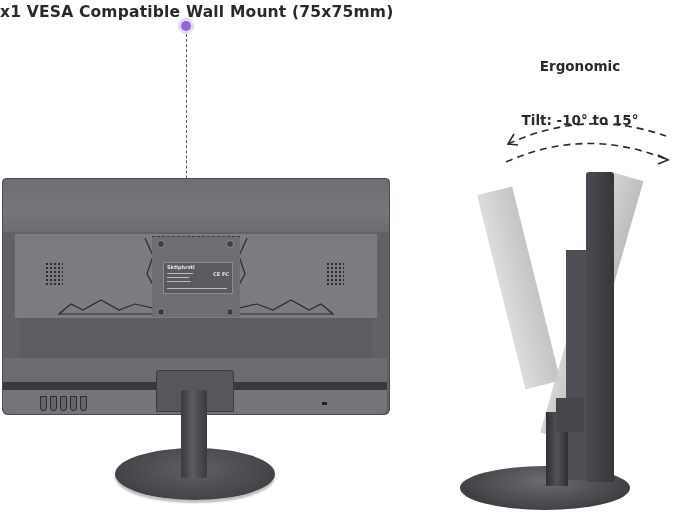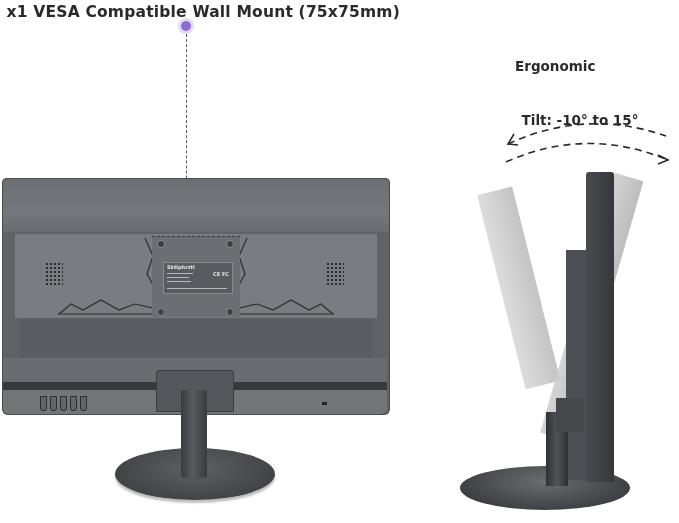--- a/index.html
+++ b/index.html
@@ -1,25 +1,25 @@
 <!DOCTYPE html>
 <html><head>
 <meta charset="utf-8">
 <style>
   html, body { margin: 0; padding: 0; background: #ffffff; }
   body { width: 679px; height: 523px; position: relative; overflow: hidden; font-family: "DejaVu Sans", sans-serif; }
   .abs { position: absolute; }
 
   
-  .headline { left: 0; top: 0; width: 400px; text-align: right; font-weight: bold; font-size: 15.5px; color: #2a2a2a; letter-spacing: 0.2px; line-height: 22px; top: 1px; }
+  .headline { left: 0; top: 0; width: 400px; text-align: left; font-weight: bold; font-size: 15.5px; color: #2a2a2a; letter-spacing: 0.2px; line-height: 22px; top: 1px; }
   .dot { left: 181px; top: 21px; width: 10px; height: 10px; border-radius: 50%; background: #8e6ad4; box-shadow: 0 0 0 3px #e4dbf6; }
   .leader { left: 186px; top: 34px; width: 0; height: 180px; border-left: 1.5px dashed #555a66; }
 
   
-  .tilt-title { left: 515px; top: 56px; width: 130px; font-weight: bold; font-size: 13.5px; color: #2a2a2a; line-height: 20px; }
+  .tilt-title { left: 515px; top: 56px; width: 130px; text-align: center; font-weight: bold; font-size: 13.5px; color: #2a2a2a; line-height: 20px; }
   .tilt-range { left: 515px; top: 78px; width: 130px; text-align: center; font-weight: bold; font-size: 13.5px; color: #2a2a2a; line-height: 20px; margin-top: 32px; }
 
   
   .mon-top { left: 2px; top: 178px; width: 386px; height: 54px; background: linear-gradient(180deg,#6d6e73 0%,#76777c 60%,#6a6b70 100%); border: 1px solid #4b4c50; border-radius: 4px 4px 0 0; }
   .mon-body { left: 2px; top: 232px; width: 386px; height: 182px; background: #616267; border: 1px solid #4b4c50; border-top: none; border-radius: 0 0 6px 6px; }
   .panel { left: 15px; top: 234px; width: 362px; height: 84px; background: #7b7c81; }
   .recess { left: 20px; top: 318px; width: 352px; height: 42px; background: #5c5d62; }
   .lower-band { left: 3px; top: 358px; width: 384px; height: 24px; background: #6b6c71; }
   .dark-strip { left: 3px; top: 382px; width: 384px; height: 8px; background: #38393c; }
   .bottom-lip { left: 3px; top: 390px; width: 384px; height: 24px; background: #747579; border-radius: 0 0 6px 6px; }

